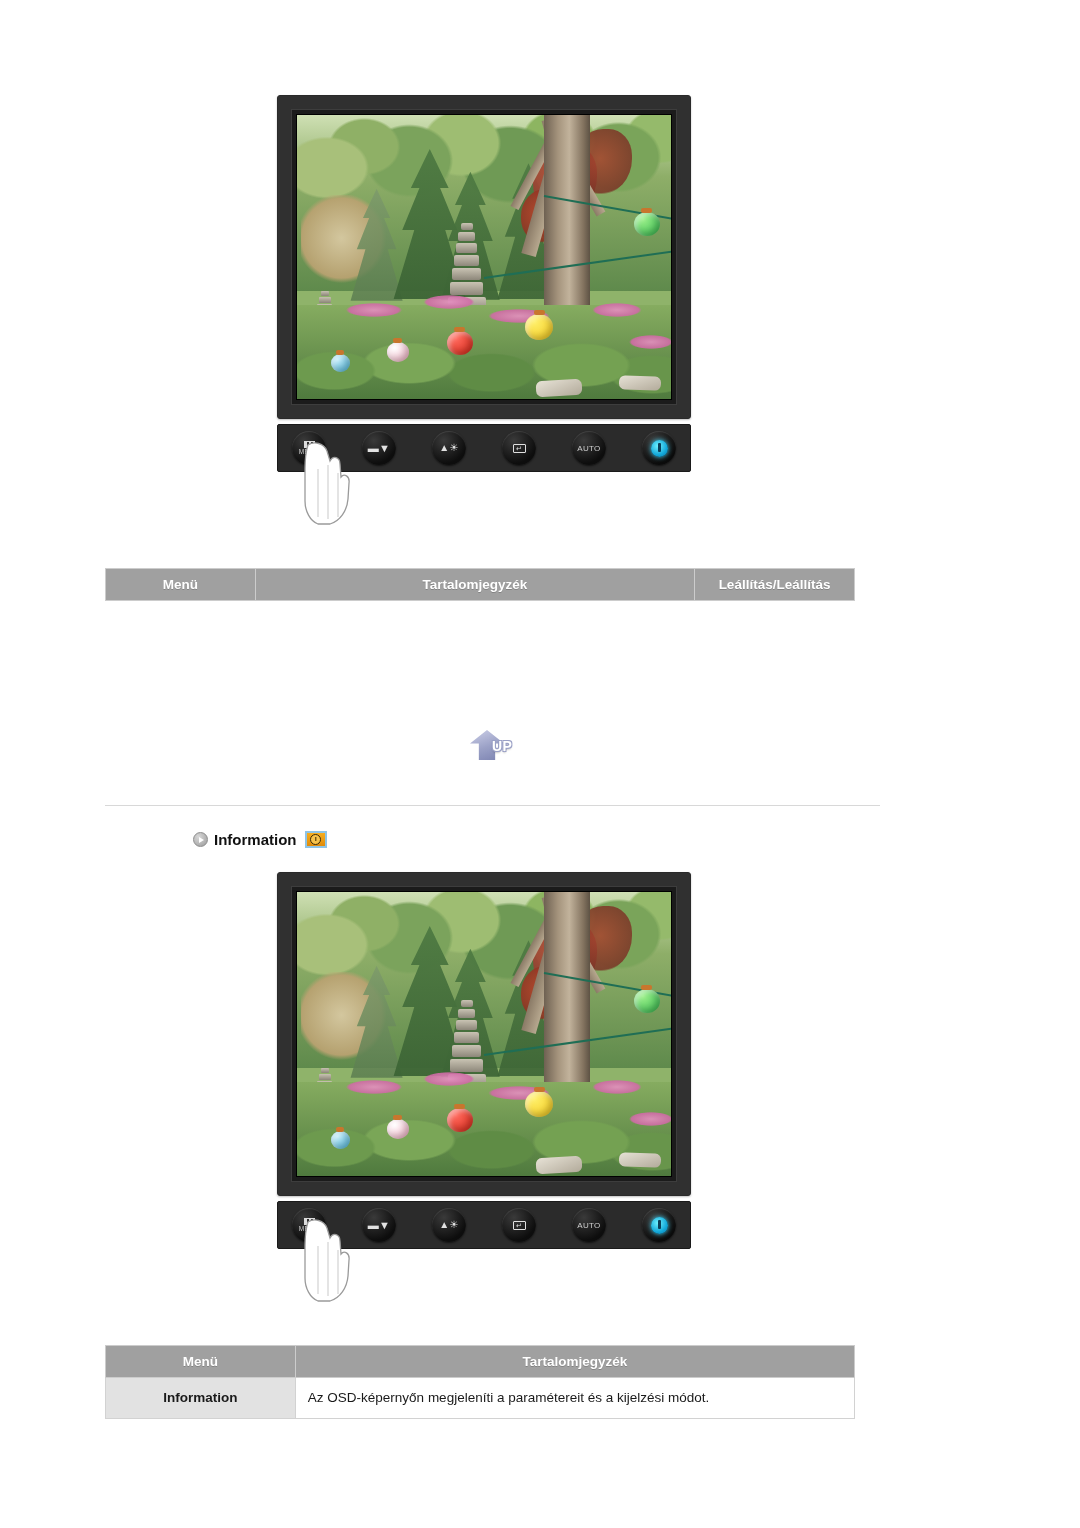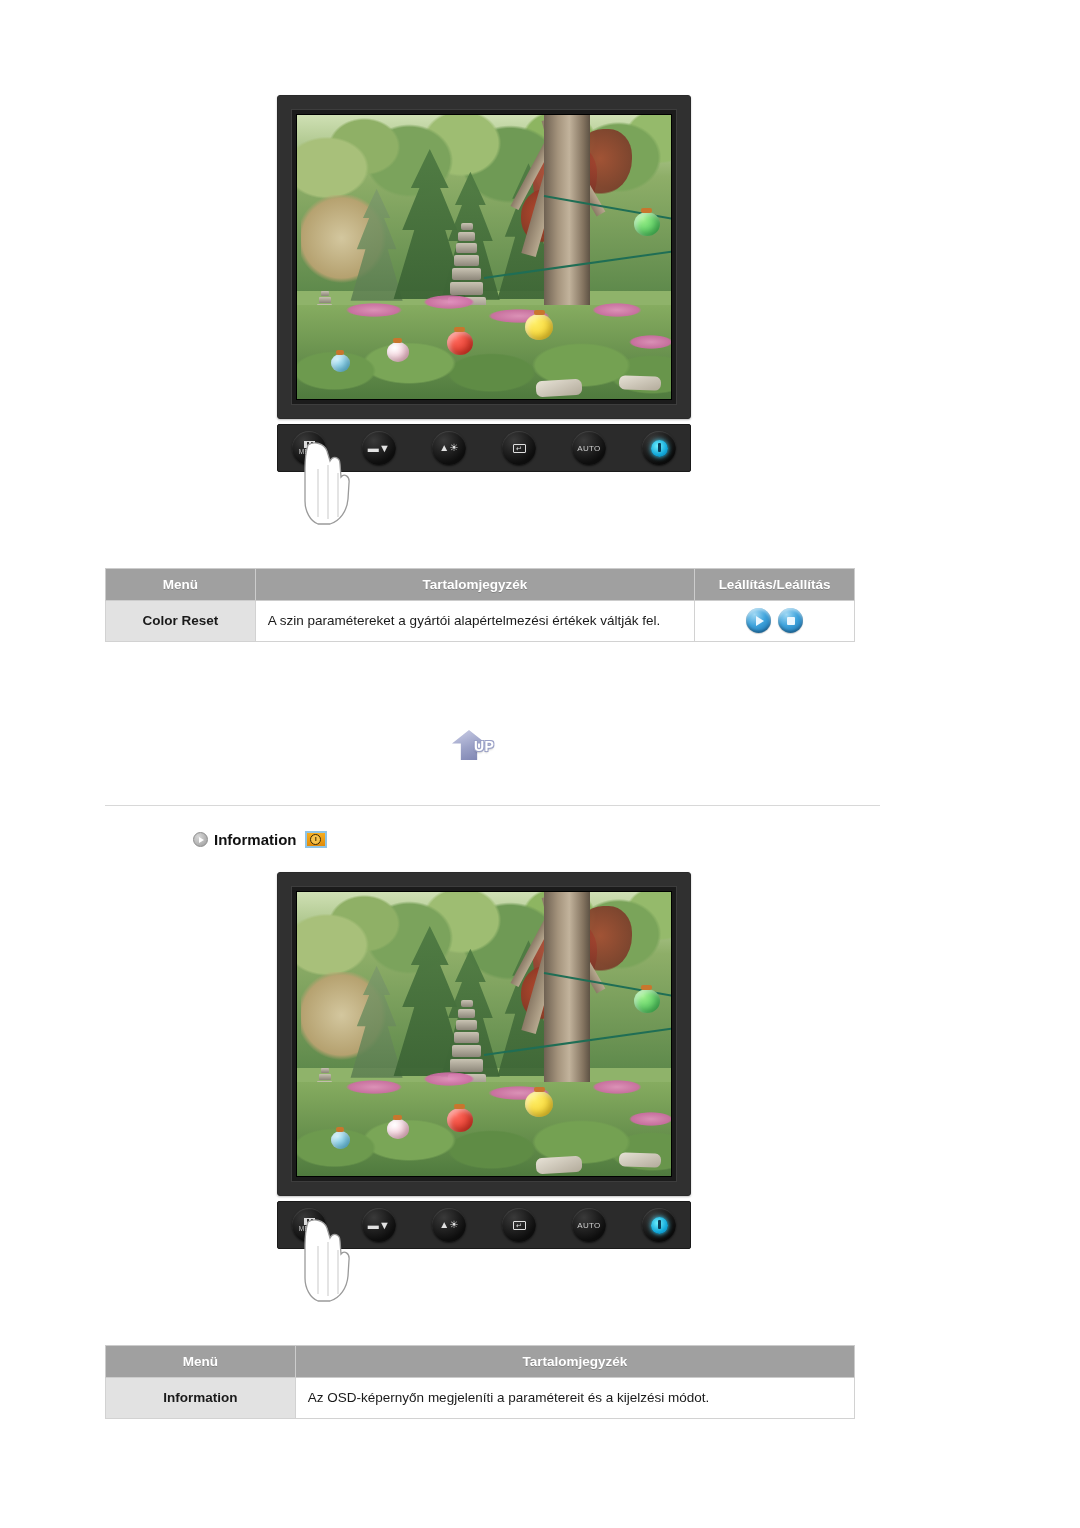--- a/index.html
+++ b/index.html
@@ -449,32 +449,24 @@
       <col style="width:160px">
   </colgroup>
   <thead>
     <tr>
       <th>Menü</th>
       <th>Tartalomjegyzék</th>
       <th>Leállítás/Leállítás</th>
     </tr>
   </thead>
   <tbody>
-    <tr>
-      <td class="menu-cell">Color Reset</td>
-      <td class="desc-cell">A szin paramétereket a gyártói alapértelmezési értékek váltják fel.</td>
-      <td class="action-cell">
-        <span class="media-btn play"><span class="sym"></span></span>
-        <span class="media-btn stop"><span class="sym"></span></span>
-      </td>
-    </tr>
   </tbody>
 </table>
 
-<div class="up-btn" style="left:452px; top:730px;">
+<div class="up-btn" style="left:470px; top:730px;">
   <span class="up-arrow"></span>
   <span class="up-label">UP</span>
 </div>
 
 <div class="divider" style="left:105px; top:805px; width:775px;"></div>
 
 <div class="section-head" style="left:193px; top:831px;">
   <span class="bullet-icon"></span>
   <span>Information</span>
   <span class="badge-icon">

